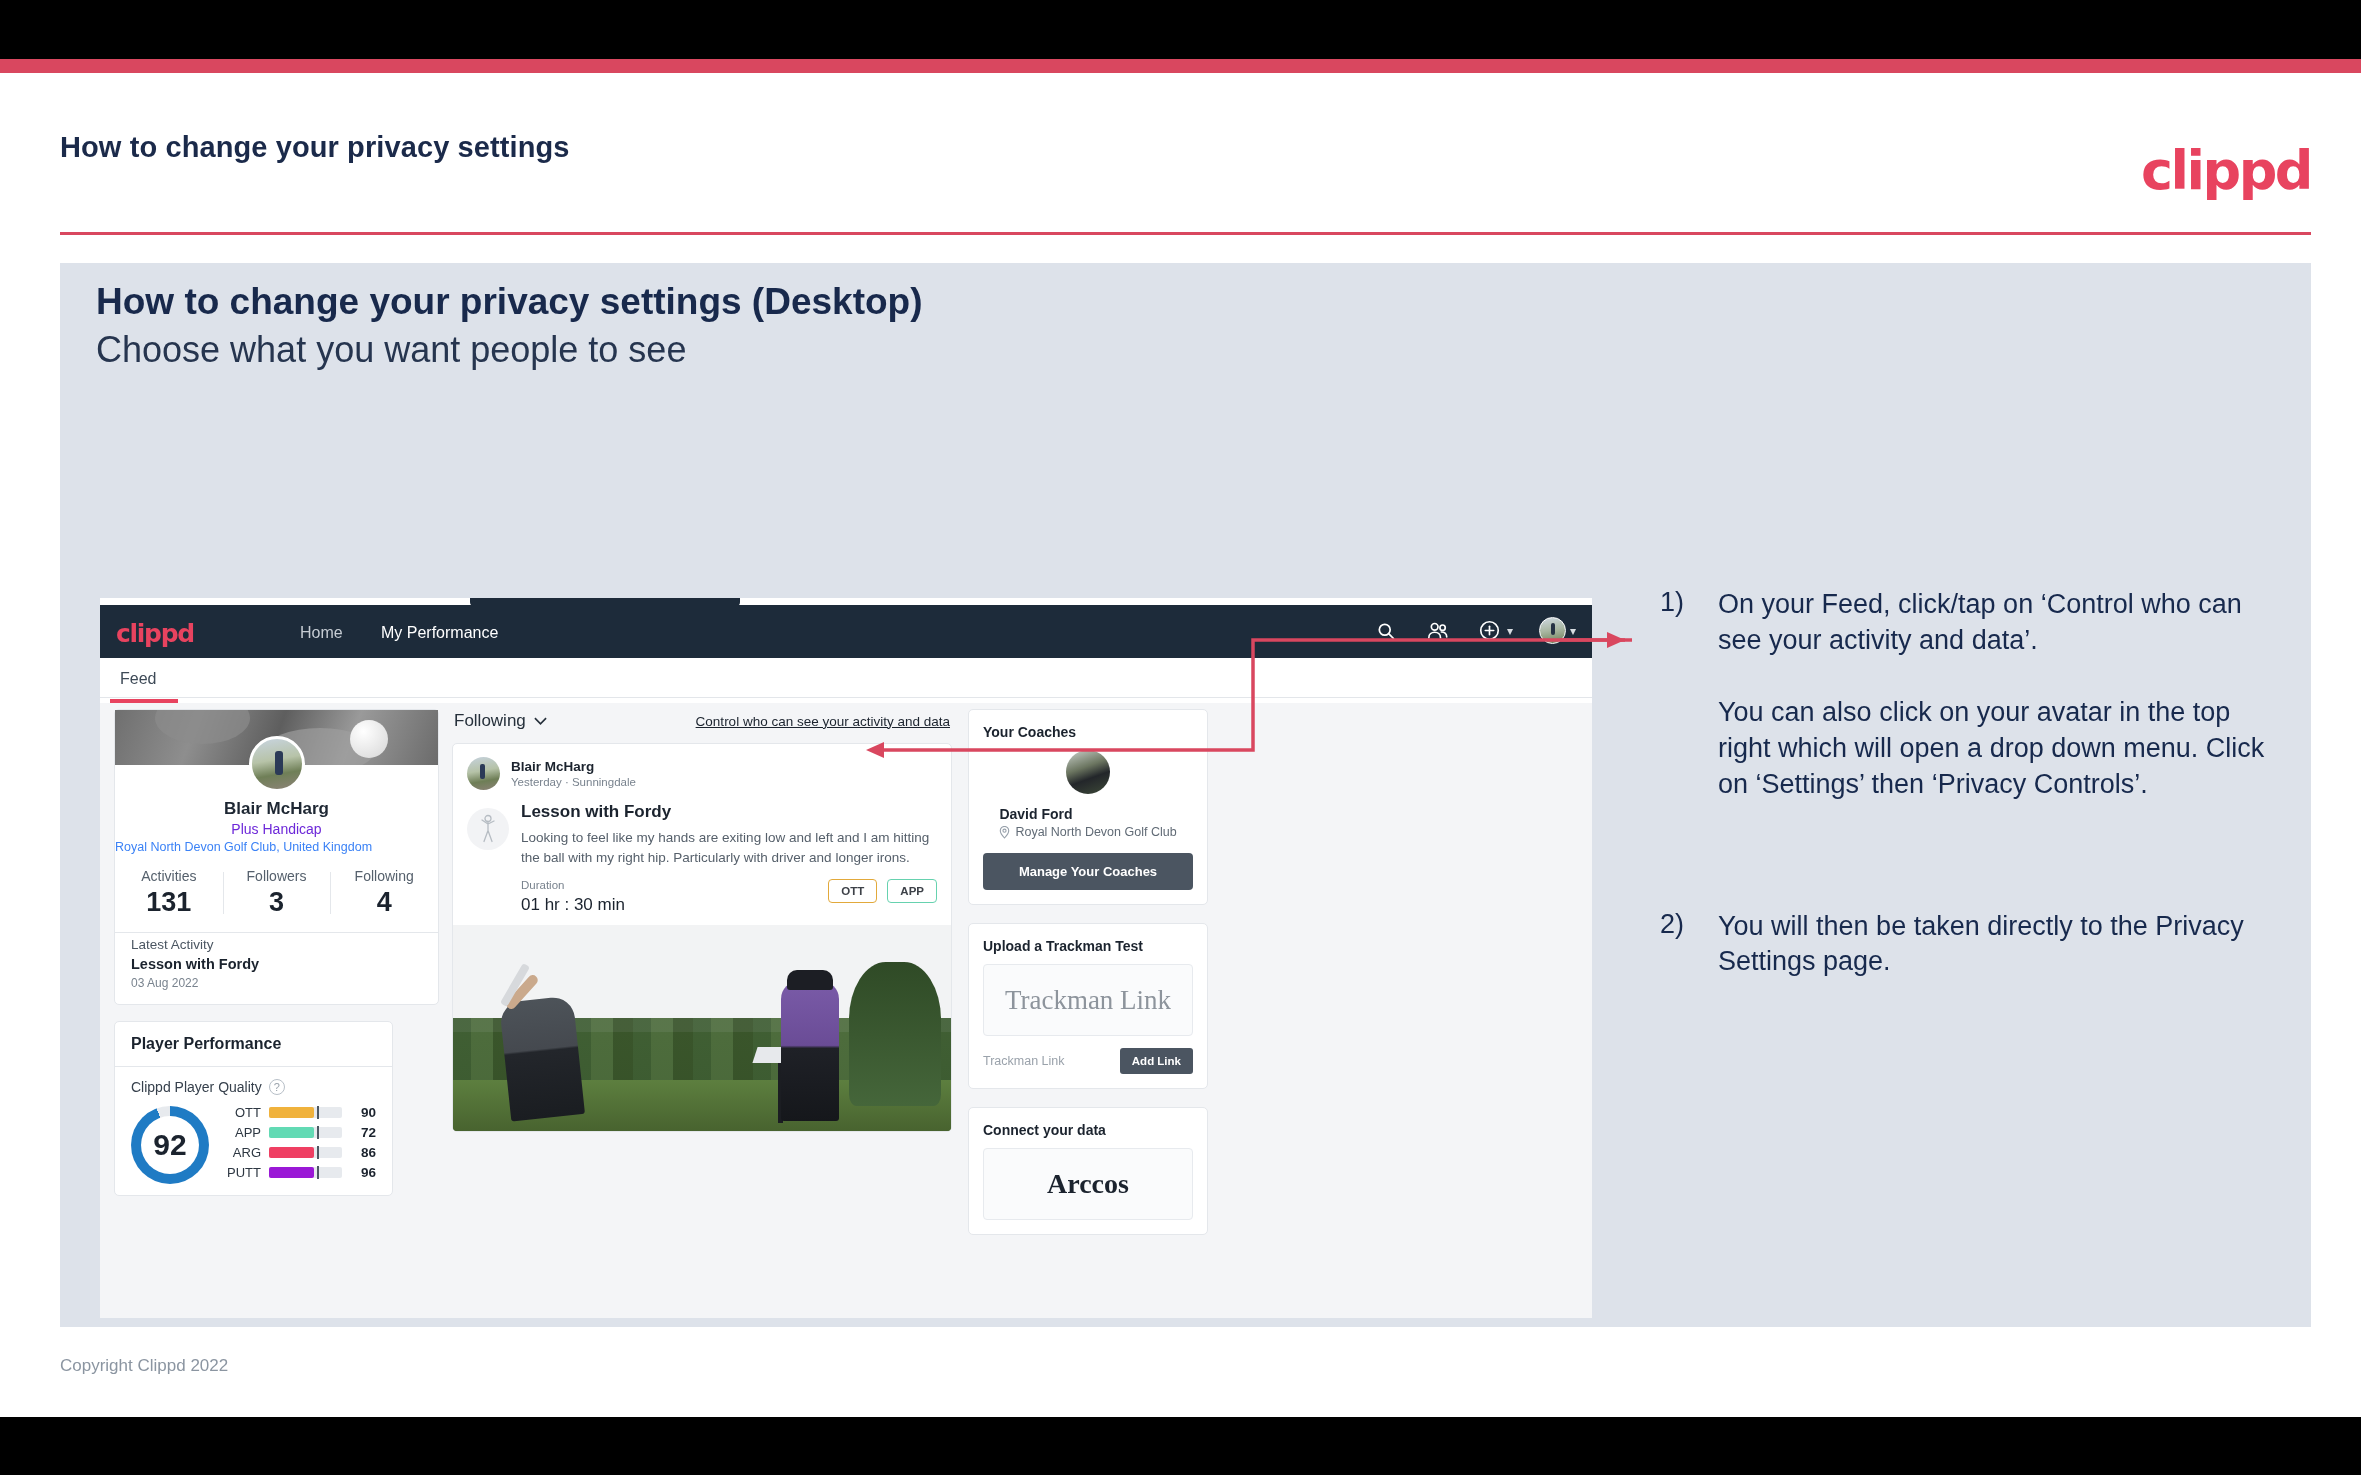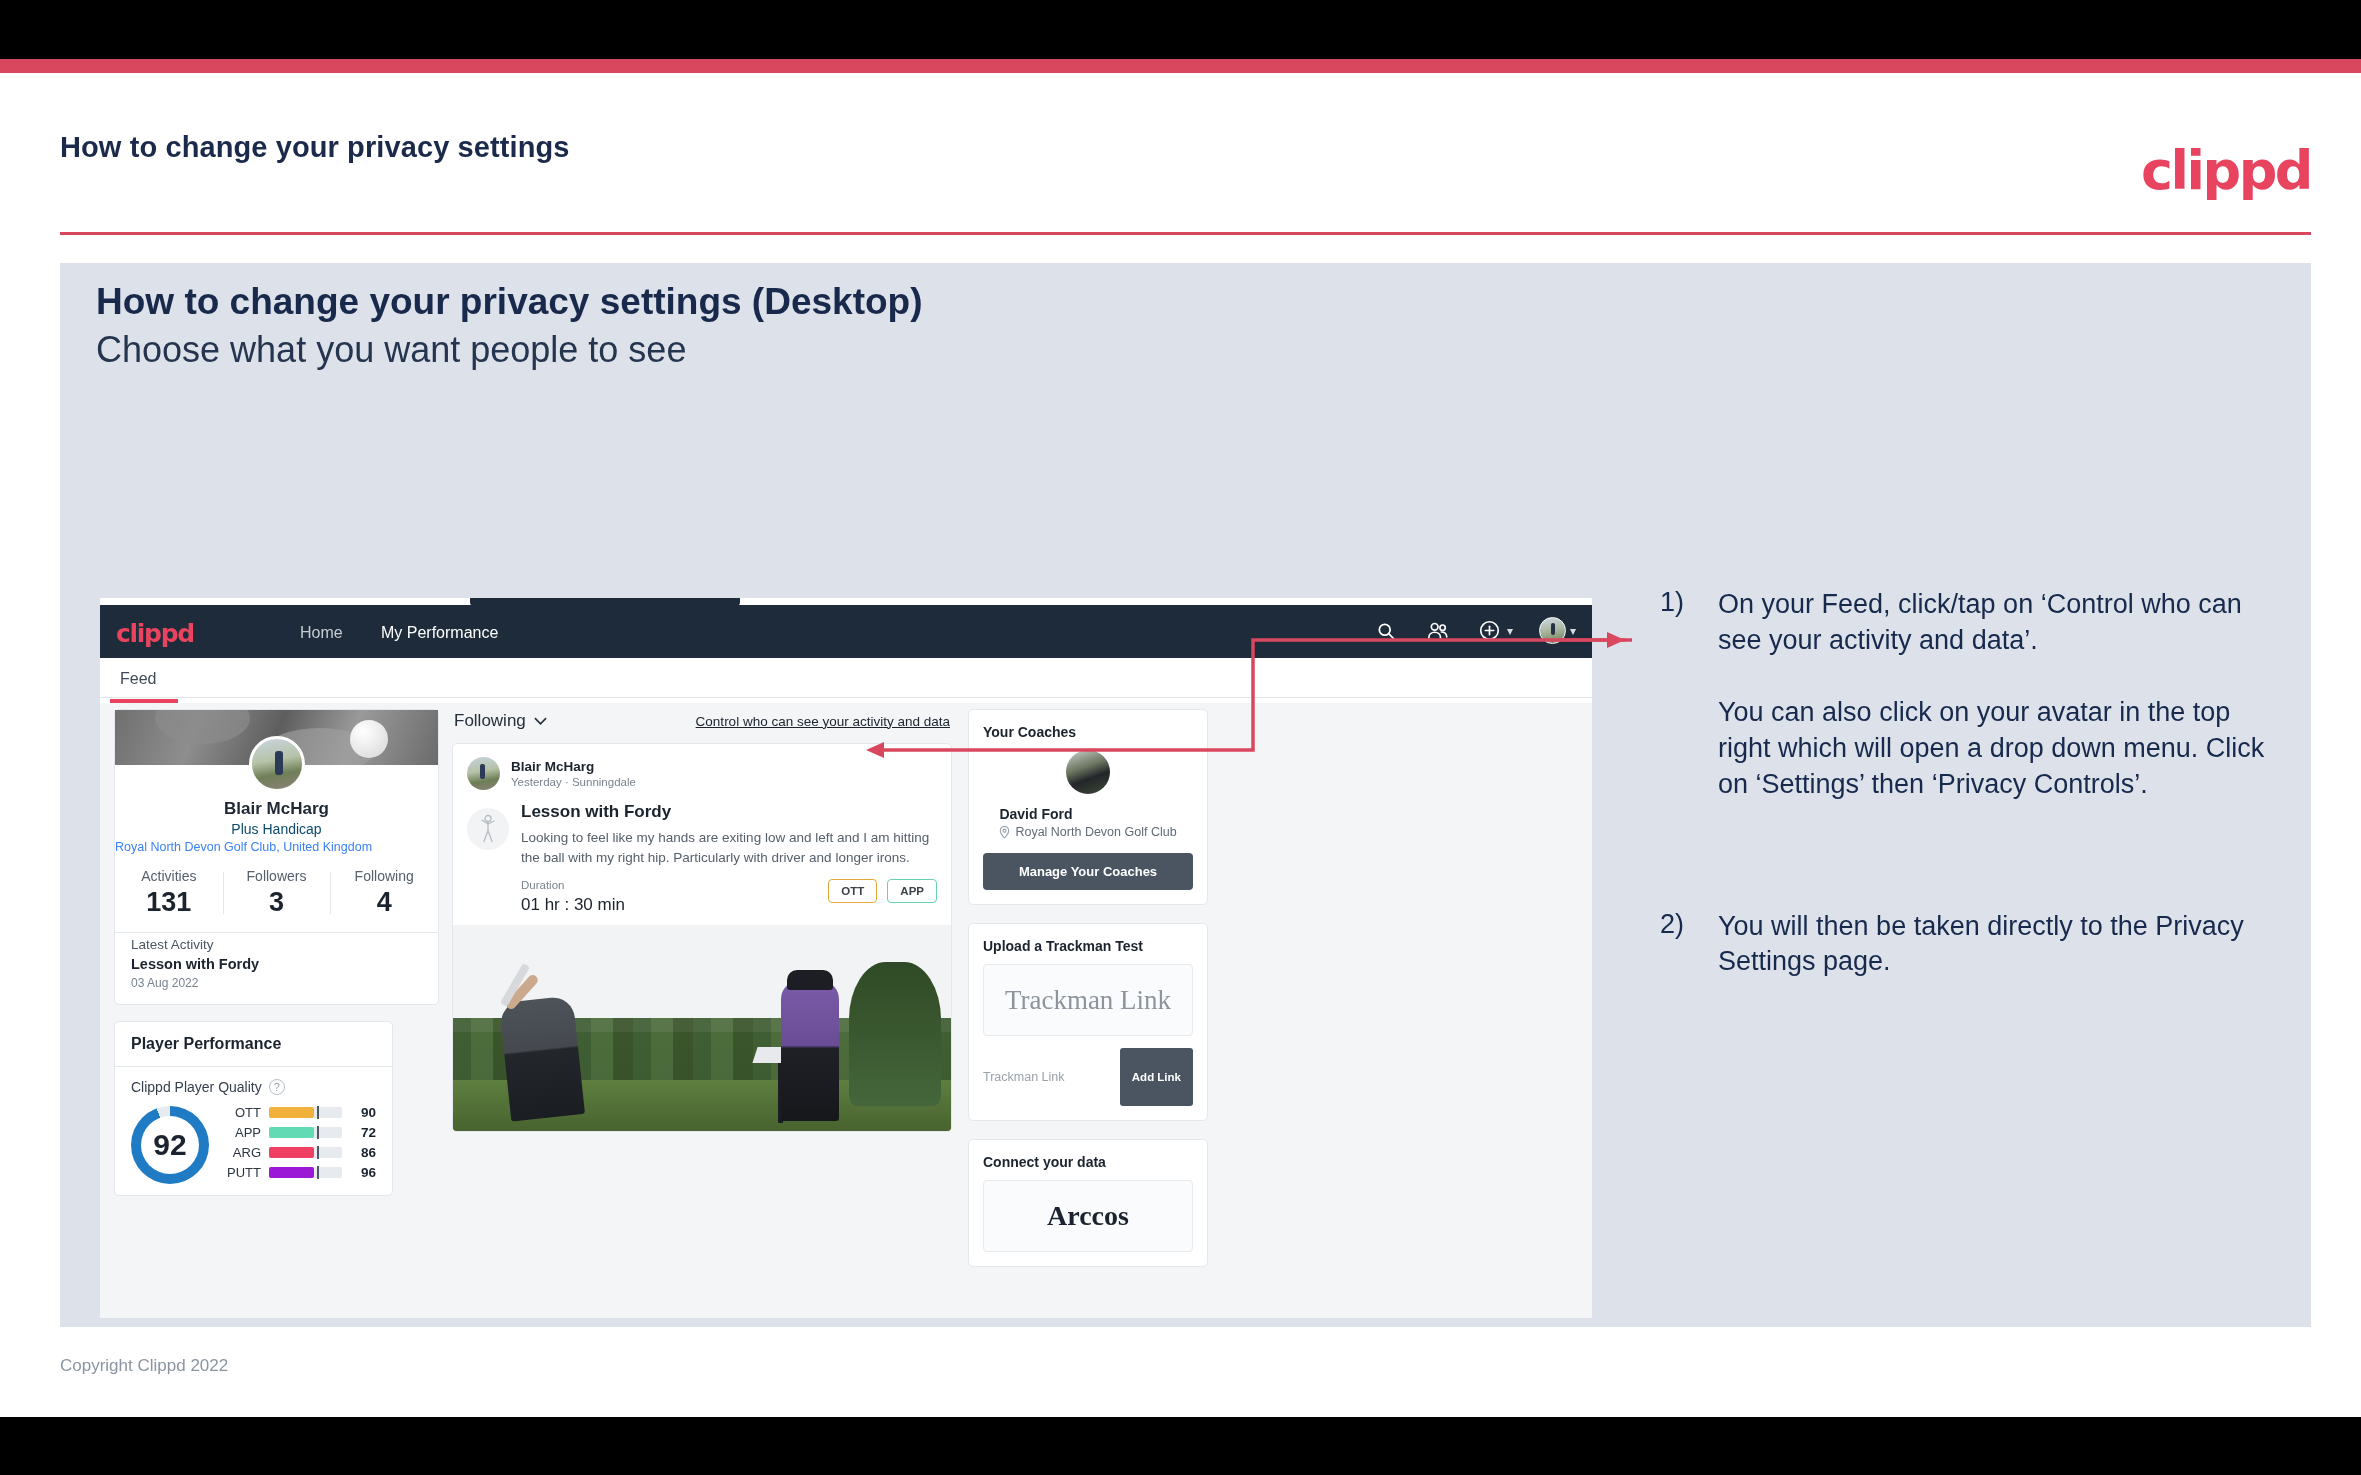--- a/index.html
+++ b/index.html
@@ -116,21 +116,21 @@
   .cover-blob2 { position:absolute; left:150px; top:18px; width:110px; height:45px; border-radius:50%; background:#a0a0a0; opacity:.65;}
   .prof-avatar {
     position:absolute; left:50%; top:26px; transform:translateX(-50%);
     width:56px; height:56px; border-radius:50%; border:3px solid #fff;
     background:linear-gradient(170deg,#c8d4e0 0%,#b7c3a8 42%,#6f7f57 68%,#8d8378 100%);
     overflow:hidden;
   }
   .prof-avatar::after{ content:''; position:absolute; left:23px; top:12px; width:8px; height:24px;
     background:#2b3a57; border-radius:3px; }
   .prof-name { text-align:center; margin-top:34px; font-size:17px; font-weight:700; color:#1e2733; }
-  .prof-sub  { text-align:center; margin-top:2px; font-size:14px; color:#0c4a6e; }
+  .prof-sub  { text-align:center; margin-top:2px; font-size:14px; color:#6d28d9; }
   .prof-club { margin-top:3px; font-size:12.5px; color:#3b82f6; }
   .prof-stats { display:flex; margin-top:14px; }
   .stat { flex:1; text-align:center; position:relative; }
   .stat + .stat::before { content:''; position:absolute; left:0; top:4px; bottom:4px; width:1px; background:#e4e7eb; }
   .stat-label { font-size:14px; color:#55606c; }
   .stat-value { font-size:27px; font-weight:700; color:#1b232e; margin-top:3px; }
   .prof-latest { border-top:1px solid #e4e7eb; margin-top:14px; padding:4px 16px 14px; }
   .lat-title { font-size:13.5px; color:#4b5662; }
   .lat-name  { font-size:14.5px; font-weight:700; color:#1b232e; margin-top:4px; }
   .lat-date  { font-size:12px; color:#79838e; margin-top:4px; }
@@ -209,21 +209,21 @@
   .coach-club { font-size:12.5px; color:#616b76; margin-top:3px; display:flex; align-items:center; gap:5px; }
   .btn-dark { display:block; margin:0 14px 14px; background:#4b5561; color:#fff;
     border:none; border-radius:4px; padding:11px 0; font-size:13px; font-weight:700; width:calc(100% - 28px);
     font-family:"Liberation Sans",sans-serif; cursor:pointer; }
   .drop-zone { margin:0 14px; border:1px solid #e7eaee; border-radius:4px; background:#fafbfc;
     height:72px; display:flex; align-items:center; justify-content:center;
     font-family:"Liberation Serif", serif; font-size:27px; color:#8d949c; }
   .link-row { display:flex; align-items:center; justify-content:space-between; padding:12px 14px 14px; }
   .link-input { font-size:12.5px; color:#9aa2ab; }
   .btn-add { background:#4b5561; color:#fff; border:none; border-radius:3px;
-    padding:23px 12px; font-size:11.5px; font-weight:700; font-family:"Liberation Sans",sans-serif; cursor:pointer; }
+    padding:7px 12px; font-size:11.5px; font-weight:700; font-family:"Liberation Sans",sans-serif; cursor:pointer; }
   .arccos-zone { margin:0 14px 14px; border:1px solid #e7eaee; border-radius:4px; background:#fafbfc;
     height:72px; display:flex; align-items:center; justify-content:center;
     font-family:"Liberation Serif", serif; font-size:28px; font-weight:700; color:#1b232e; }
 
   
   .callout { position:absolute; left:0; top:0; width:2251px; height:1064px; pointer-events:none; }
 
   
   .instr { position:absolute; left:1600px; top:324px; width:620px; }
   .ins-item { display:flex; gap:14px; margin-bottom:6px; }

